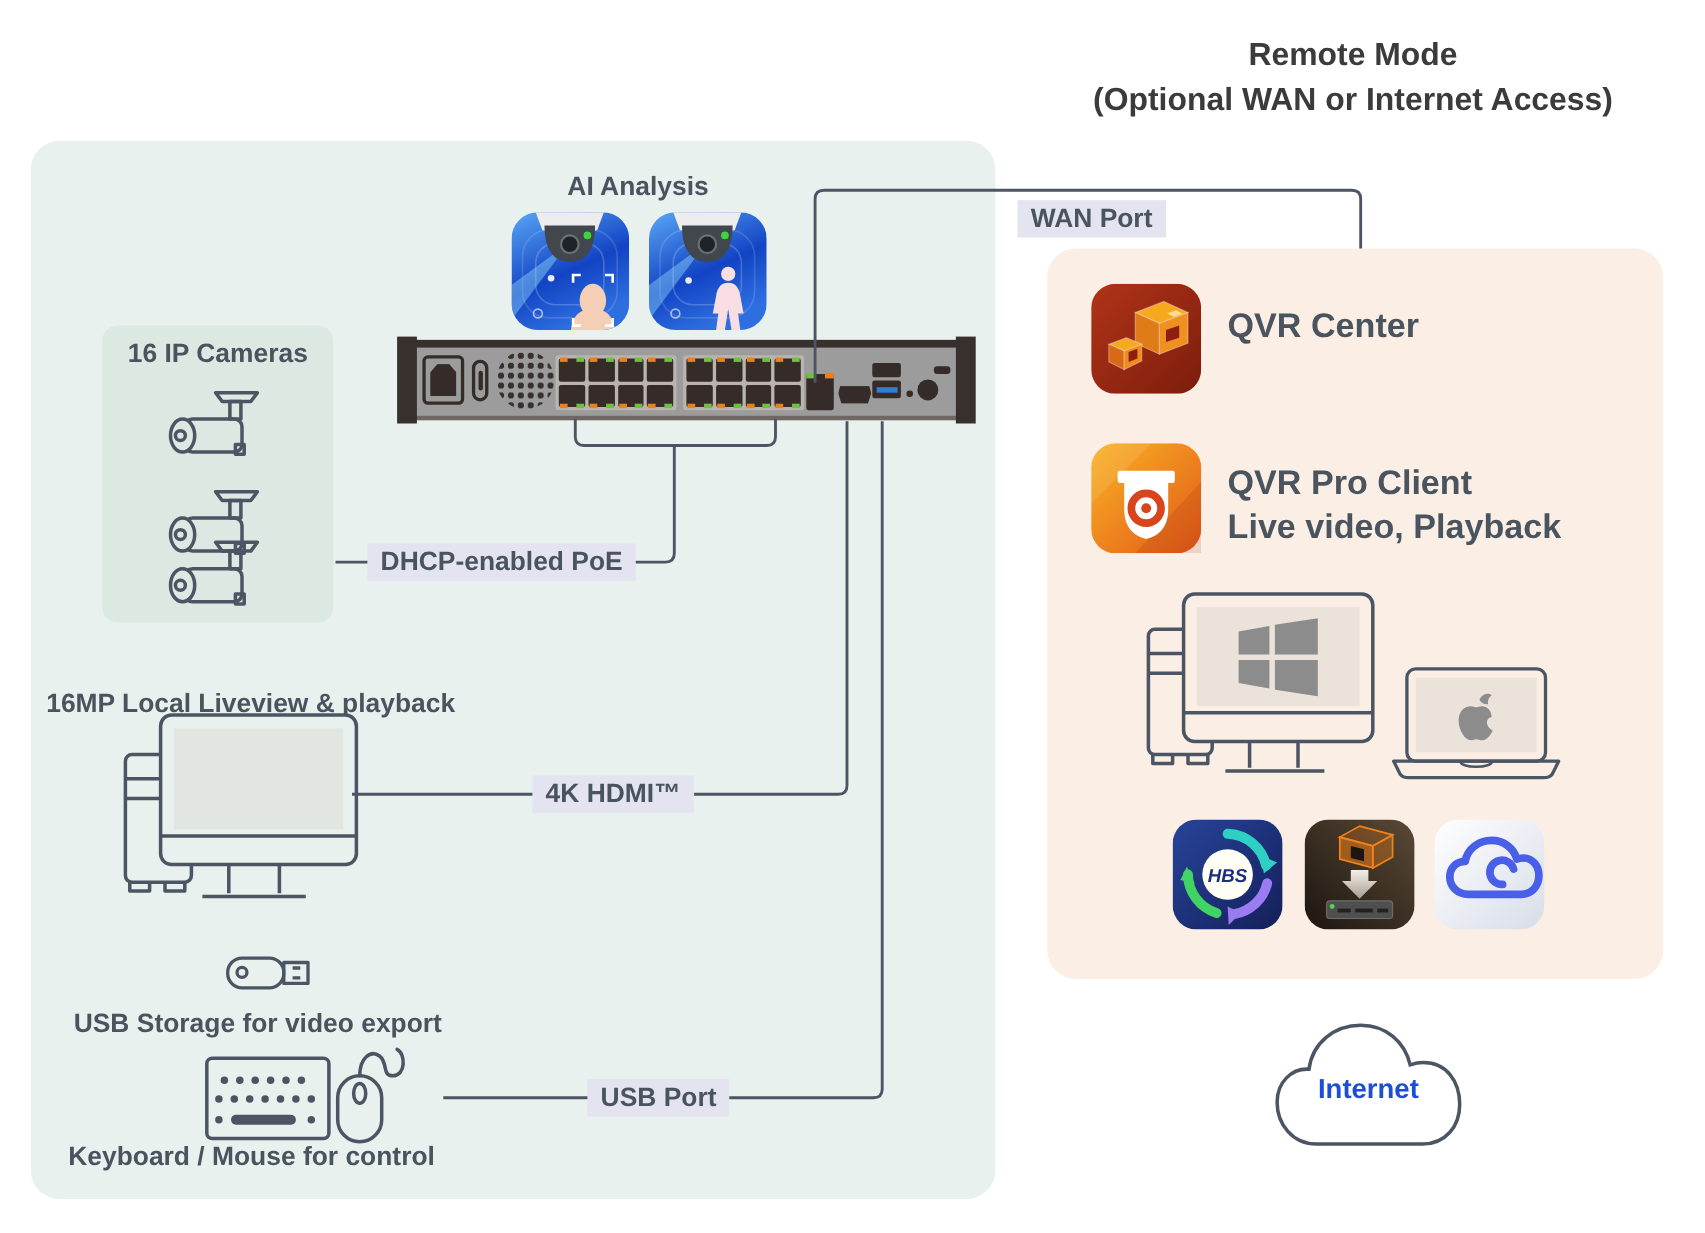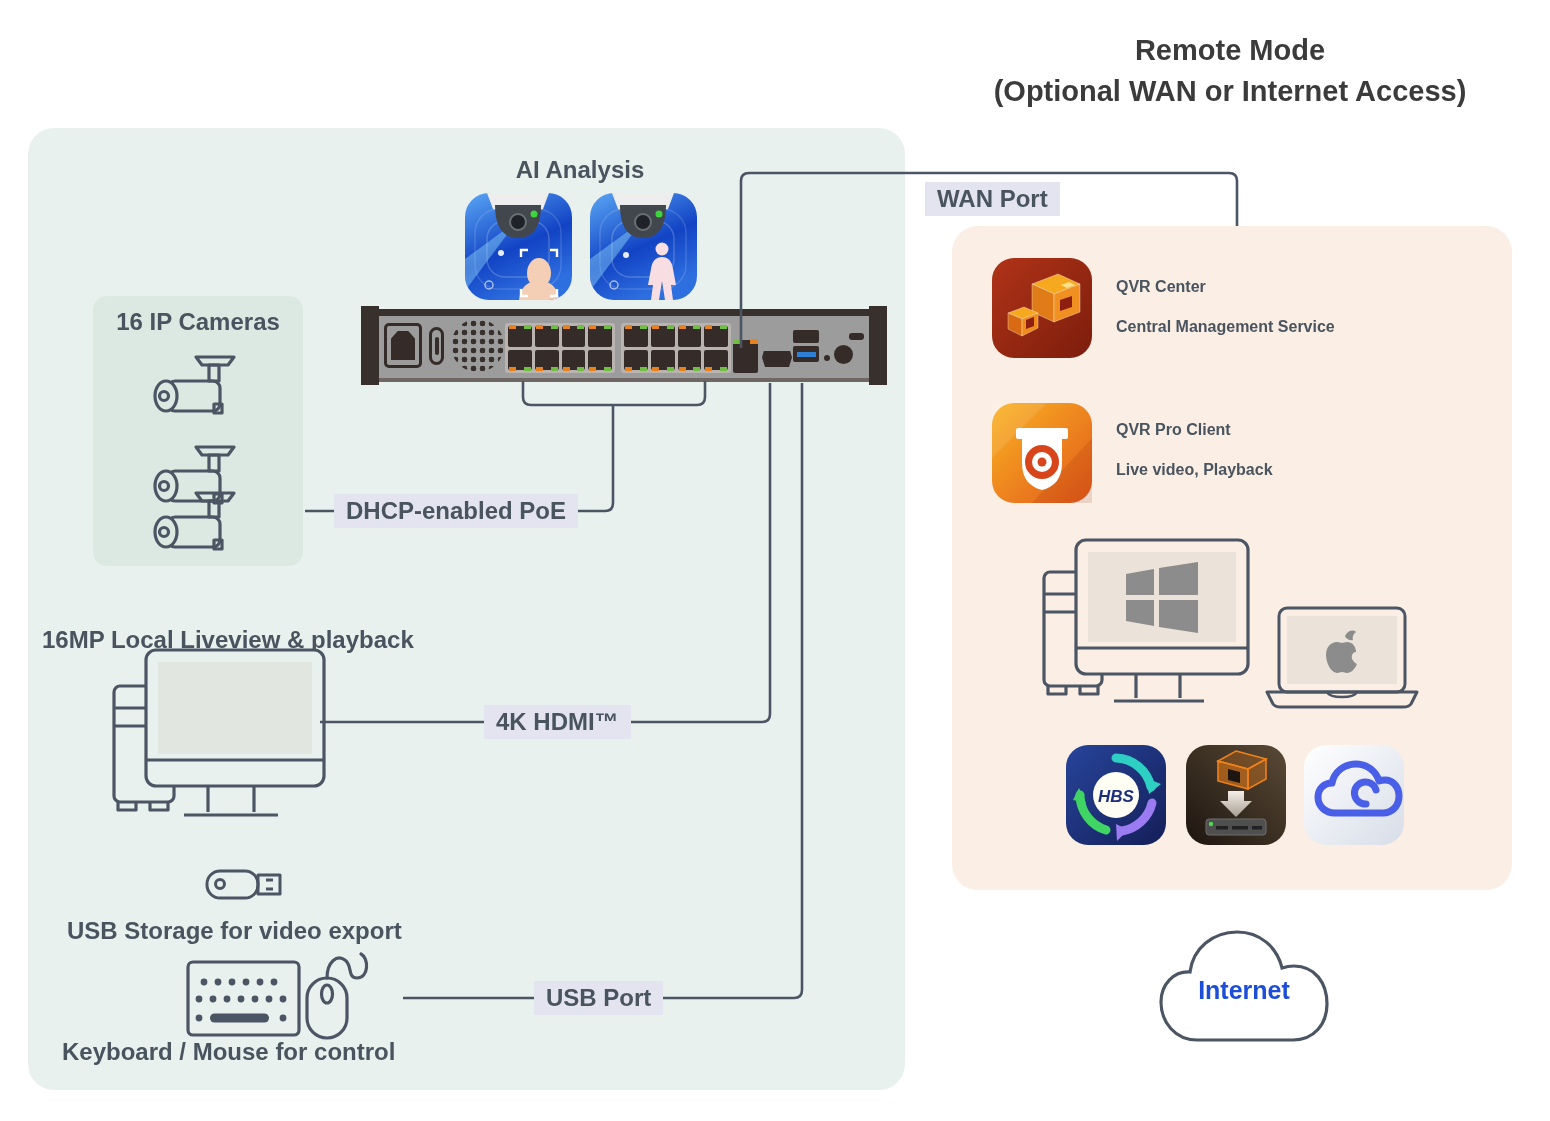--- a/index.html
+++ b/index.html
@@ -58,21 +58,21 @@
   .usb-stack .u2{margin-top:3px;height:16px;background:#352c29;border-radius:2px;
       display:flex;align-items:center;justify-content:center;}
   .usb-stack .u2 .blue{width:19px;height:5px;background:#2e7fd6;}
   .nvr-dot{position:absolute;left:461px;top:46px;width:6px;height:6px;border-radius:50%;background:#352c29;}
   .nvr-jack{position:absolute;left:471px;top:36px;width:19px;height:19px;border-radius:50%;background:#352c29;}
   .nvr-slot2{position:absolute;left:486px;top:24px;width:15px;height:7px;border-radius:3px;background:#352c29;}
 
   
   .icon-tile{position:absolute;z-index:2;}
   svg{display:block;}
-  .qvr-text{position:absolute;font-size:16px;font-weight:700;color:#49545f;white-space:nowrap;z-index:2;}
+  .qvr-text{position:absolute;font-size:31px;font-weight:700;color:#49545f;white-space:nowrap;z-index:2;}
   #internet-text{position:absolute;left:1153px;top:976px;width:182px;text-align:center;
       font-size:25px;font-weight:700;color:#1d4ed8;z-index:3;}
 </style>
 </head>
 <body>
 
 <div id="canvas">
 
   <div class="abs big-title" style="left:117px;top:30px;width:700px;">
   </div>
@@ -347,21 +347,20 @@
       <polygon points="62,36 88,26 88,54 62,64" fill="#ef9021"></polygon>
       <polygon points="68,42 80,38 80,49 68,53" fill="#8c1f10" stroke="none"></polygon>
       <polygon points="69,27 77,24 83,27 75,30" fill="#ffe08a" stroke="none"></polygon>
       <polygon points="16,55 32,49 46,55 30,61" fill="#f6a81f"></polygon>
       <polygon points="16,55 30,61 30,78 16,71" fill="#d86a14"></polygon>
       <polygon points="30,61 46,55 46,70 30,78" fill="#ef8c1a"></polygon>
       <polygon points="34,62 42,59 42,68 34,71" fill="#8c1f10" stroke="none"></polygon>
     </g>
   </svg>
   <div class="qvr-text" style="left:1116px;top:278px;">QVR Center</div>
-  <div class="qvr-text" style="left:1116px;top:318px;">Central Management Service</div>
 
   <svg class="icon-tile" style="left:992px;top:403px;" width="100" height="100" viewBox="0 0 100 100">
     <defs>
       <linearGradient id="qpg" x1="0" y1="0" x2="1" y2="1">
         <stop offset="0" stop-color="#f9b322"></stop>
           <stop offset="1" stop-color="#e2581b"></stop>
       </linearGradient>
     </defs>
     <rect width="100" height="100" rx="22" fill="url(#qpg)"></rect>
     <polygon points="0,0 55,0 0,55" fill="rgba(255,255,255,.10)"></polygon>

